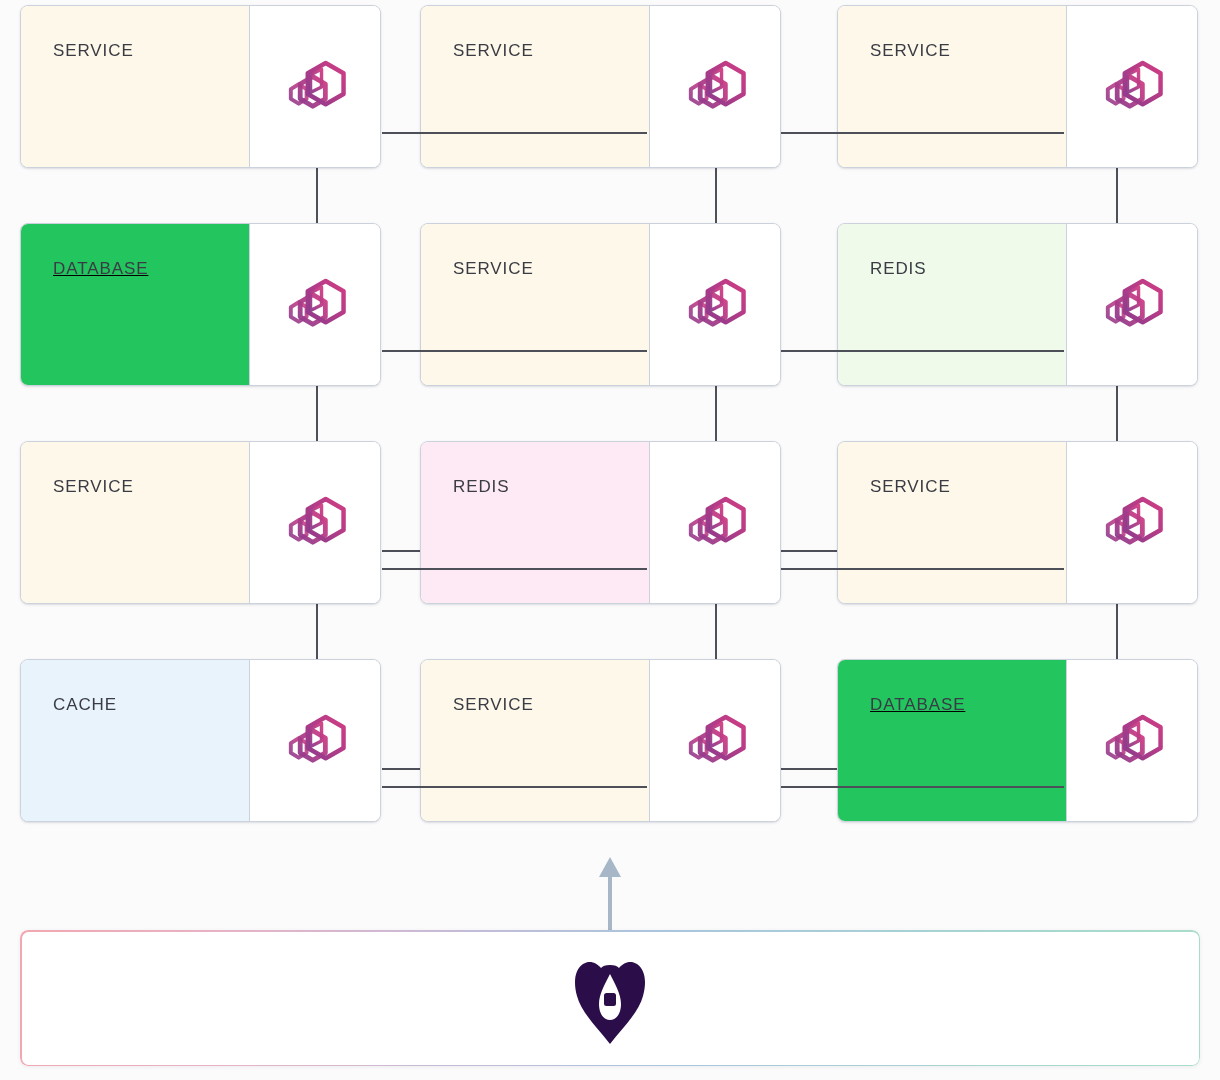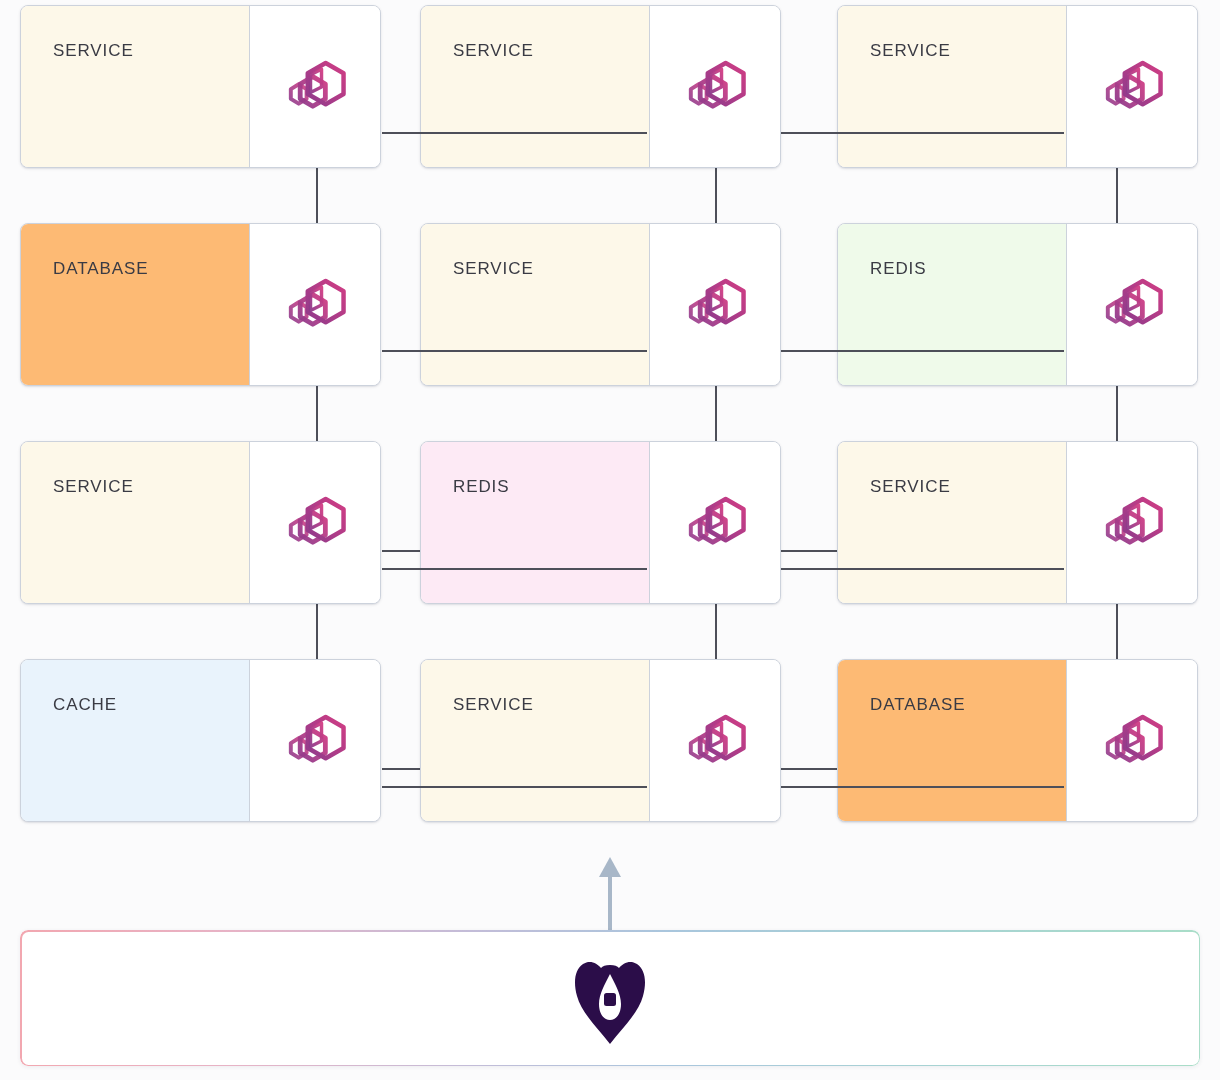--- a/index.html
+++ b/index.html
@@ -66,21 +66,21 @@
     background: #ffffff;
     display: flex;
     align-items: center;
     justify-content: center;
   }
 
   .node-icon-panel svg { display: block; }
 
   
   .tone-service  { background: #fdf8e9; }
-  .tone-database { background: #fdba74; }
+  .tone-database { background: #22c55e; text-decoration: underline; }
   .tone-redis    { background: #effaea; }
   .tone-kafka    { background: #fdeaf5; }
   .tone-cache    { background: #e9f3fc; }
 
   
 
   
   #bottom-bar {
     position: absolute;
     left: 20px;

